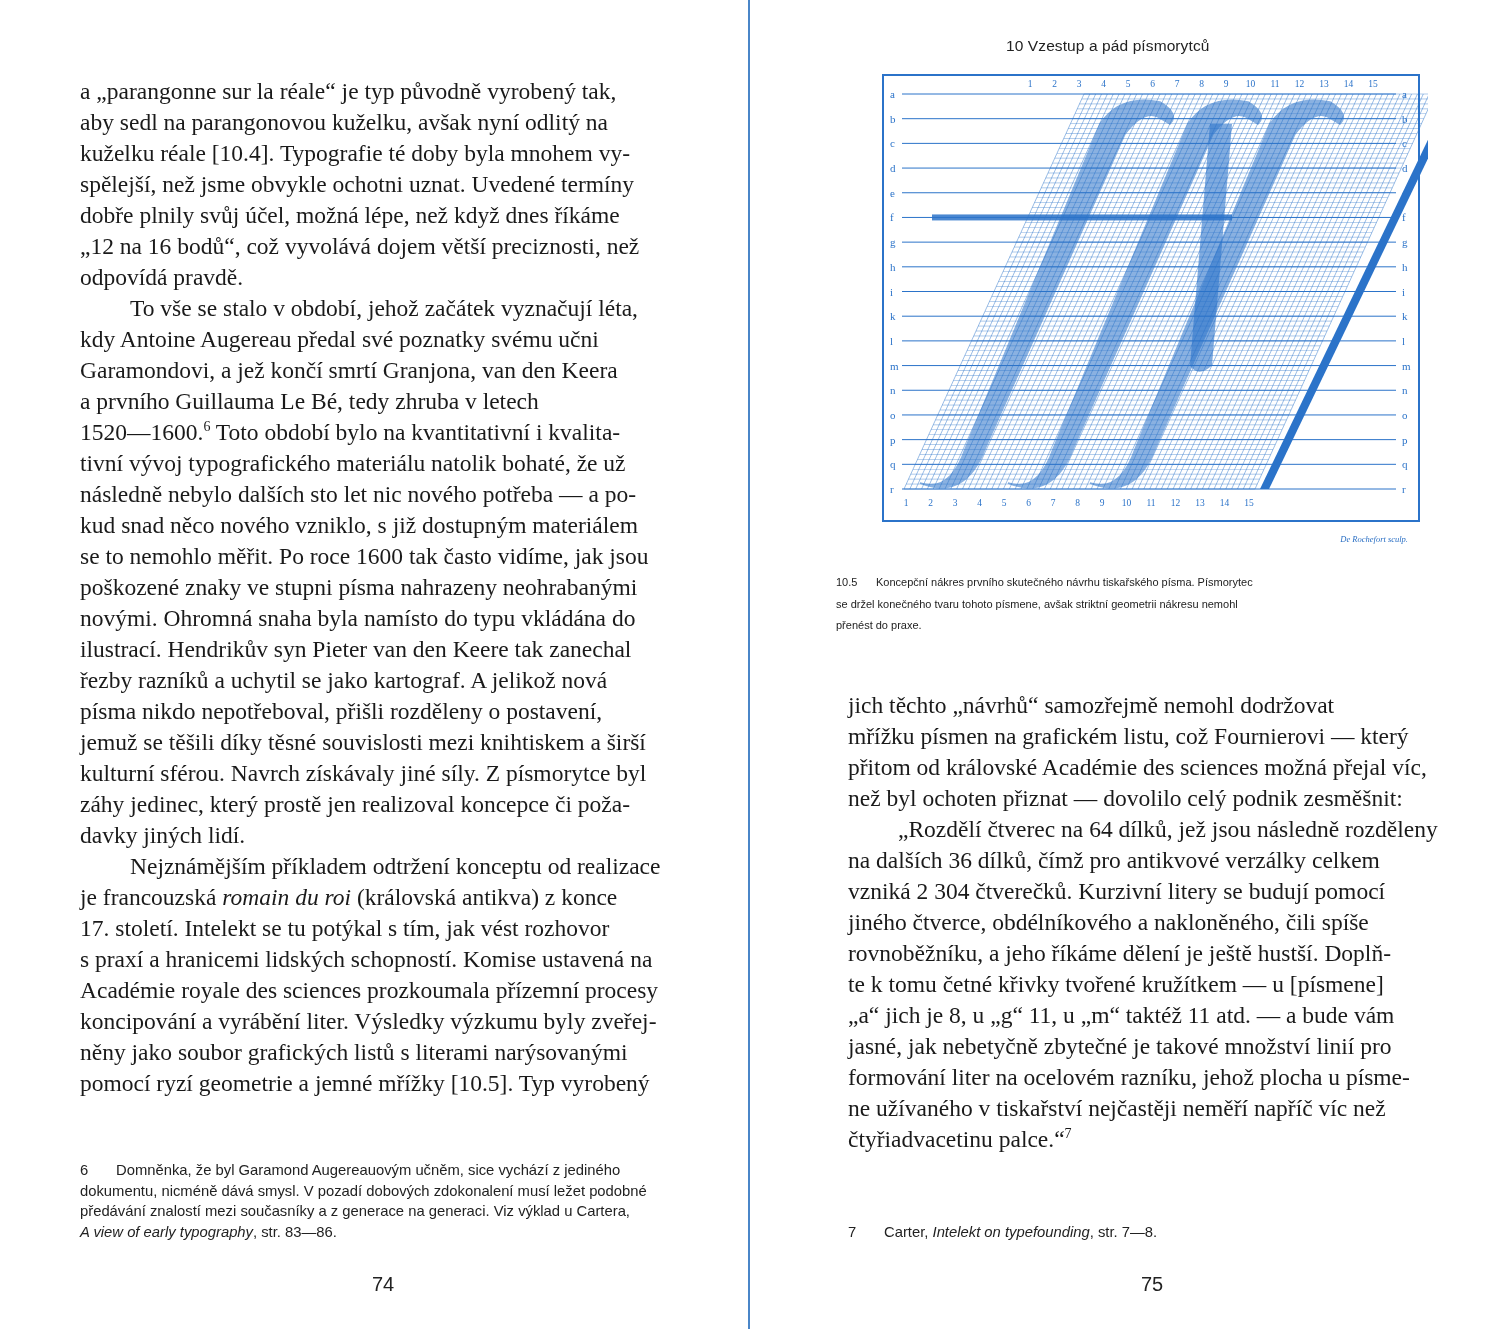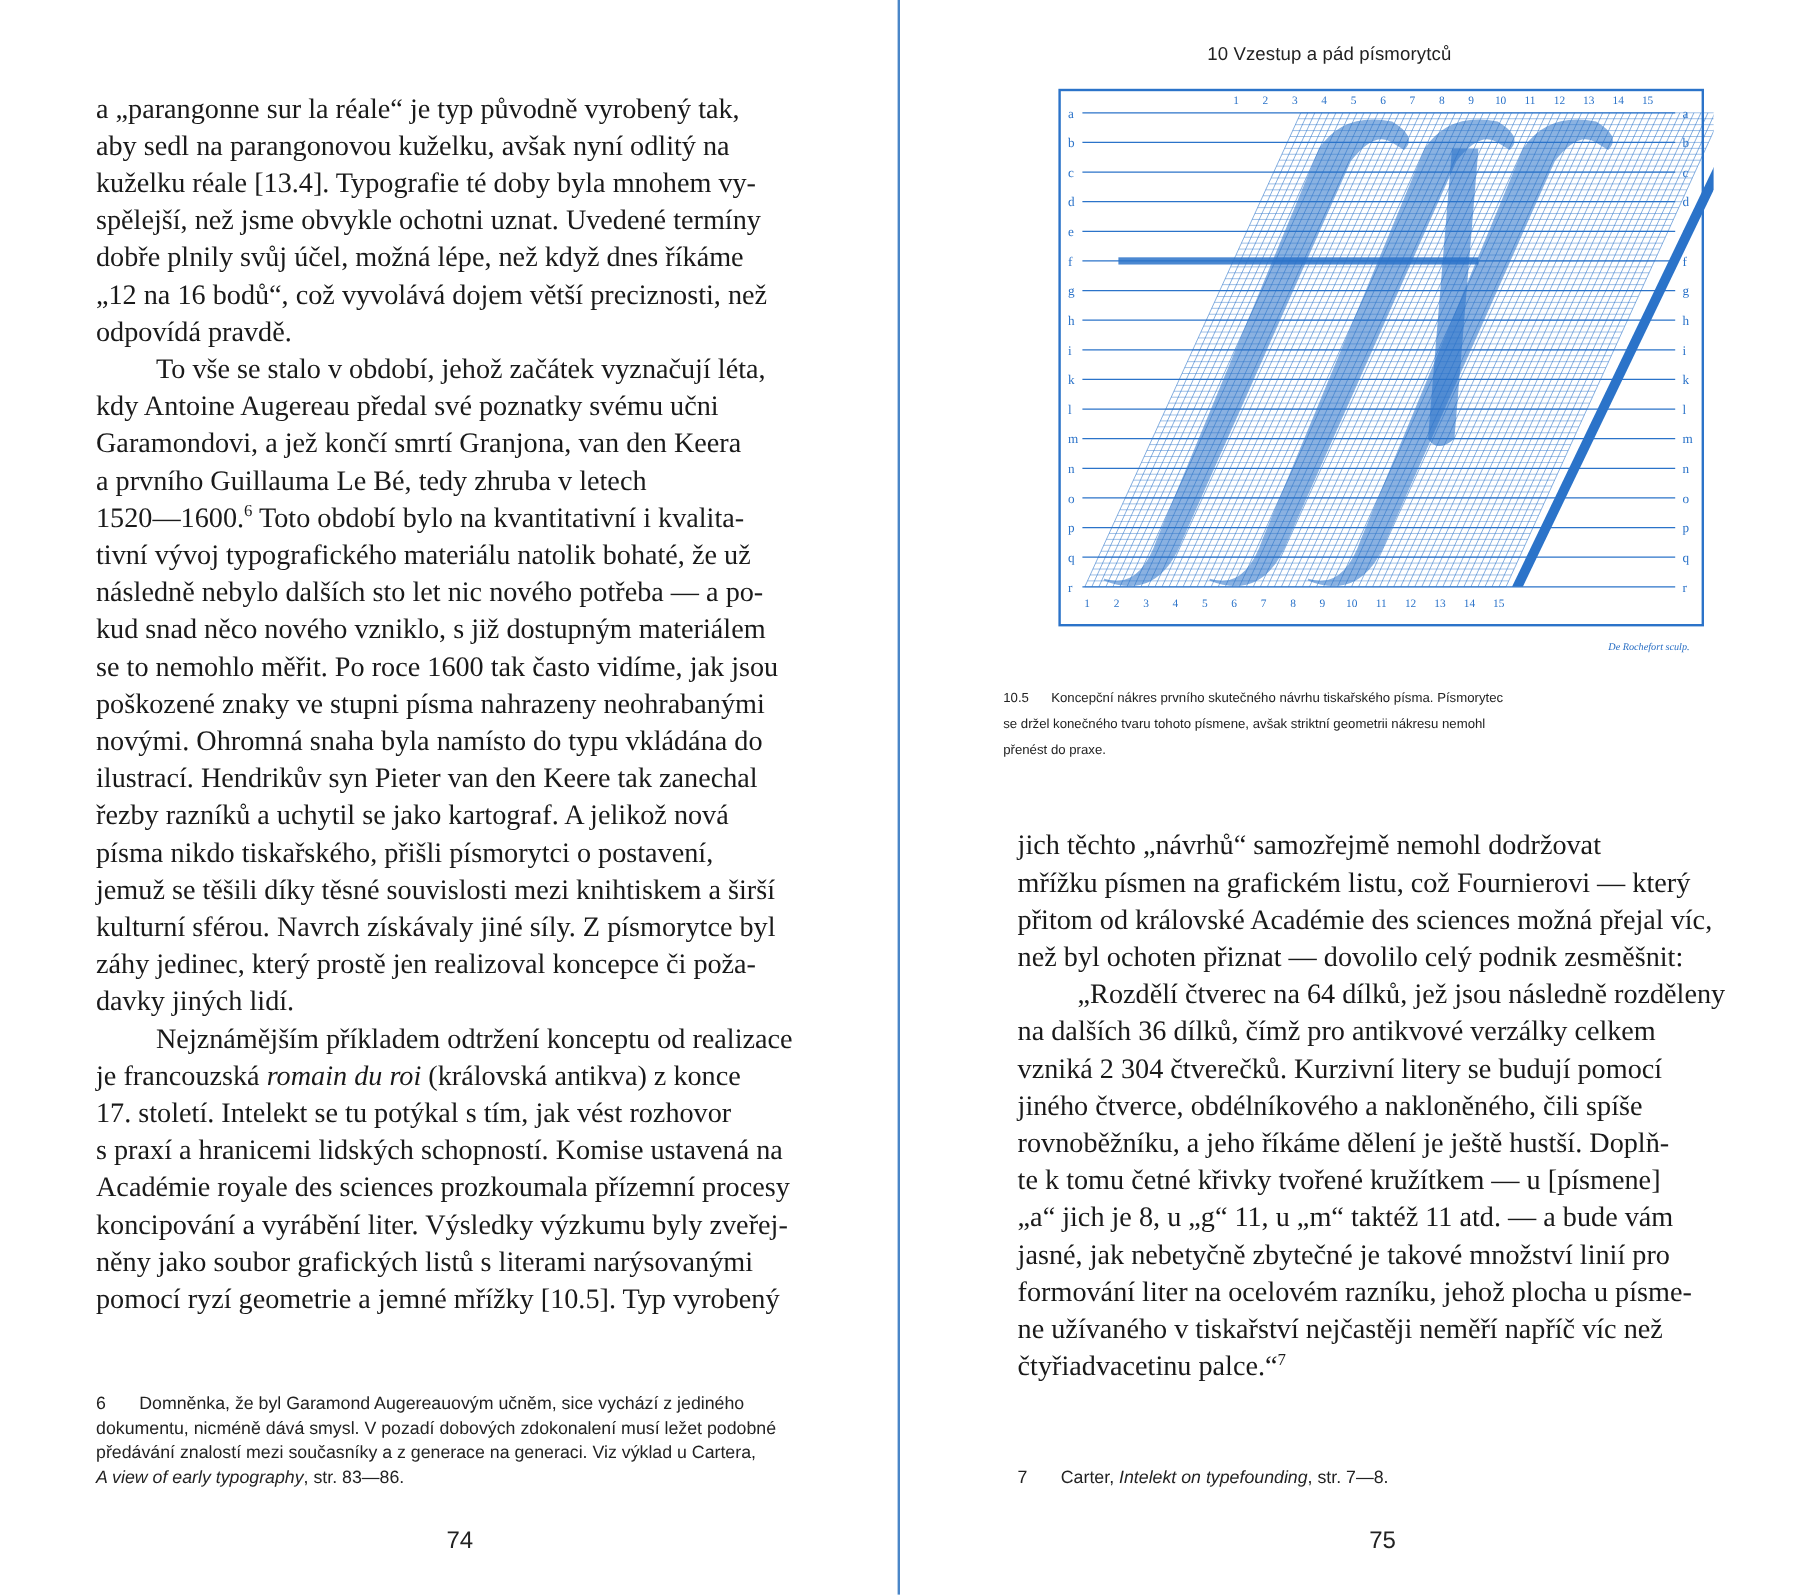--- a/index.html
+++ b/index.html
@@ -36,39 +36,39 @@
 </style>
 </head>
 <body>
 
 <div class="spine"></div>
 
 <div class="page" id="left-page">
   <div class="body-text" id="left-body">
       <span class="line"><span>a „parangonne sur la réale“ je typ původně vyrobený tak,</span></span>
       <span class="line"><span>aby sedl na parangonovou kuželku, avšak nyní odlitý na</span></span>
-      <span class="line"><span>kuželku réale [13.4]. Typografie té doby byla mnohem vy-</span></span>
+      <span class="line"><span>kuželku réale [10.4]. Typografie té doby byla mnohem vy-</span></span>
       <span class="line"><span>spělejší, než jsme obvykle ochotni uznat. Uvedené termíny</span></span>
       <span class="line"><span>dobře plnily svůj účel, možná lépe, než když dnes říkáme</span></span>
       <span class="line"><span>„12 na 16 bodů“, což vyvolává dojem větší preciznosti, než</span></span>
       <span class="line"><span>odpovídá pravdě.</span></span>
       <span class="line indent"><span>To vše se stalo v období, jehož začátek vyznačují léta,</span></span>
       <span class="line"><span>kdy Antoine Augereau předal své poznatky svému učni</span></span>
       <span class="line"><span>Garamondovi, a jež končí smrtí Granjona, van den Keera</span></span>
       <span class="line"><span>a prvního Guillauma Le Bé, tedy zhruba v letech</span></span>
       <span class="line"><span>1520—1600.</span><sup>6</sup><span> Toto období bylo na kvantitativní i kvalita-</span></span>
       <span class="line"><span>tivní vývoj typografického materiálu natolik bohaté, že už</span></span>
       <span class="line"><span>následně nebylo dalších sto let nic nového potřeba — a po-</span></span>
       <span class="line"><span>kud snad něco nového vzniklo, s již dostupným materiálem</span></span>
       <span class="line"><span>se to nemohlo měřit. Po roce 1600 tak často vidíme, jak jsou</span></span>
       <span class="line"><span>poškozené znaky ve stupni písma nahrazeny neohrabanými</span></span>
       <span class="line"><span>novými. Ohromná snaha byla namísto do typu vkládána do</span></span>
       <span class="line"><span>ilustrací. Hendrikův syn Pieter van den Keere tak zanechal</span></span>
       <span class="line"><span>řezby razníků a uchytil se jako kartograf. A jelikož nová</span></span>
-      <span class="line"><span>písma nikdo tiskařského, přišli písmorytci o postavení,</span></span>
+      <span class="line"><span>písma nikdo nepotřeboval, přišli rozděleny o postavení,</span></span>
       <span class="line"><span>jemuž se těšili díky těsné souvislosti mezi knihtiskem a širší</span></span>
       <span class="line"><span>kulturní sférou. Navrch získávaly jiné síly. Z písmorytce byl</span></span>
       <span class="line"><span>záhy jedinec, který prostě jen realizoval koncepce či poža-</span></span>
       <span class="line"><span>davky jiných lidí.</span></span>
       <span class="line indent"><span>Nejznámějším příkladem odtržení konceptu od realizace</span></span>
       <span class="line"><span>je francouzská </span><em>romain du roi</em><span> (královská antikva) z konce</span></span>
       <span class="line"><span>17. století. Intelekt se tu potýkal s tím, jak vést rozhovor</span></span>
       <span class="line"><span>s praxí a hranicemi lidských schopností. Komise ustavená na</span></span>
       <span class="line"><span>Académie royale des sciences prozkoumala přízemní procesy</span></span>
       <span class="line"><span>koncipování a vyrábění liter. Výsledky výzkumu byly zveřej-</span></span>

